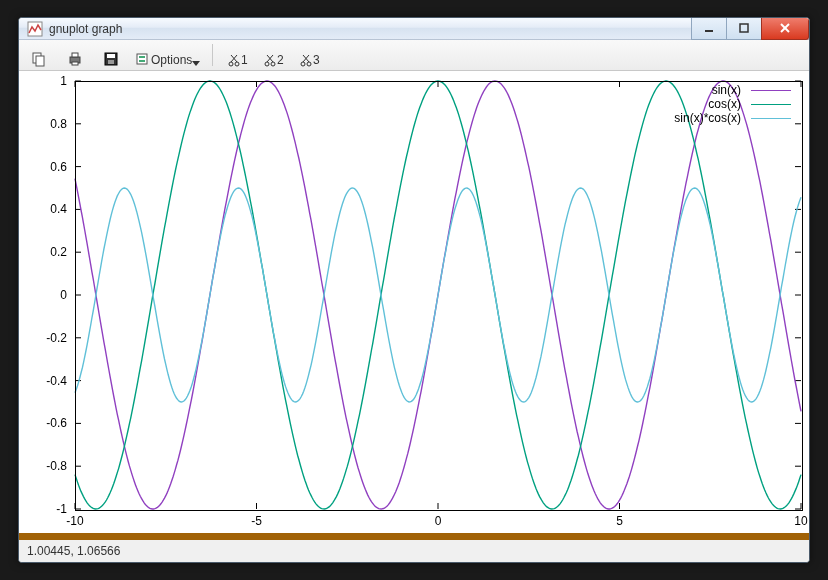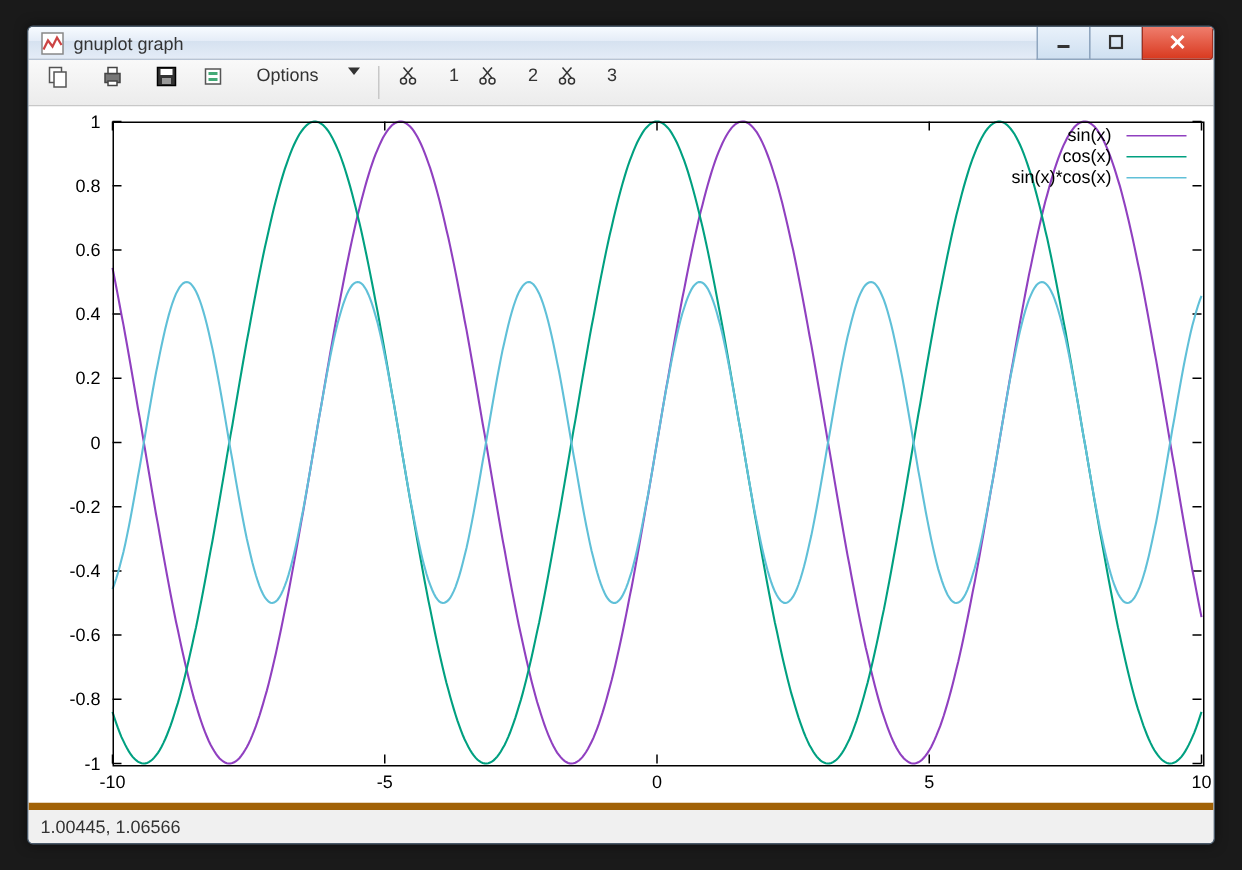--- a/index.html
+++ b/index.html
@@ -7,31 +7,31 @@
 .win{width:792px;height:544px;border:1px solid #4a5a6a;border-radius:4px;overflow:hidden;background:#fff;display:flex;flex-direction:column;box-shadow:0 0 8px rgba(0,0,0,.5)}
 .titlebar{height:21px;background:linear-gradient(#f7fbff,#e4ecf7 45%,#d6e2f0 46%,#e4ecf7);display:flex;align-items:center;border-bottom:1px solid #b8c4d4}
 .titlebar .icon{width:16px;height:16px;margin:0 6px 0 8px}
 .titlebar .title{flex:1;color:#333}
 .winbtns{display:flex;height:100%}
 .winbtn{width:34px;height:22px;margin-top:-1px;display:flex;align-items:center;justify-content:center;border:1px solid #8fa6bf;border-top:none;background:linear-gradient(#eaf2fb,#cfe0f1);font-size:10px;color:#334}
 .winbtn+.winbtn{margin-left:-1px}
 .winbtn.close{background:linear-gradient(#f08070,#d93a20);color:#fff;border-color:#a03020;width:46px;border-bottom-right-radius:3px}
 .winbtn.min svg,.winbtn.max svg,.winbtn.close svg{display:block}
 .toolbar{height:30px;background:linear-gradient(#f9f9f9,#ececec);border-bottom:1px solid #c8c8c8;display:flex;align-items:center;padding:0 4px;gap:4px}
-.tbtn{height:24px;min-width:24px;display:inline-flex;align-items:flex-start;justify-content:center;border:1px solid transparent;border-radius:3px;padding:16px 3px;color:#333;gap:20px}
+.tbtn{height:24px;min-width:24px;display:inline-flex;align-items:flex-end;justify-content:center;border:1px solid transparent;border-radius:3px;padding:16px 3px;color:#333;gap:0}
 .tbtn svg{display:block}
 .tsep{width:1px;height:22px;background:#c8c8c8;margin:0 4px}
 .tbtn .lbl{font-size:12px}
 .plot-wrap{flex:1;background:#fff;position:relative}
 #plot{display:block}
 .plot-inner{position:absolute;border:1px solid #000;overflow:hidden}
 .legend{position:absolute;top:2px;right:8px;text-align:right;font-size:12px;line-height:14px}
 .legend-row{display:flex;justify-content:flex-end;align-items:center;gap:10px;height:14px}
 .legend-sw{width:40px;height:0;border-top:1.5px solid}
-.status{height:22px;background:#f0f0f0;border-top:5px solid #a16207;display:flex;align-items:center;padding:0 8px;color:#333}
+.status{height:22px;background:#f0f0f0;border-top:7px solid #a16207;display:flex;align-items:center;padding:0 8px;color:#333}
 </style>
 </head>
 <body>
 
 <div class="frame">
   <div class="win">
 
     <div class="titlebar">
       <span class="icon">
         <svg width="16" height="16" viewBox="0 0 16 16">

